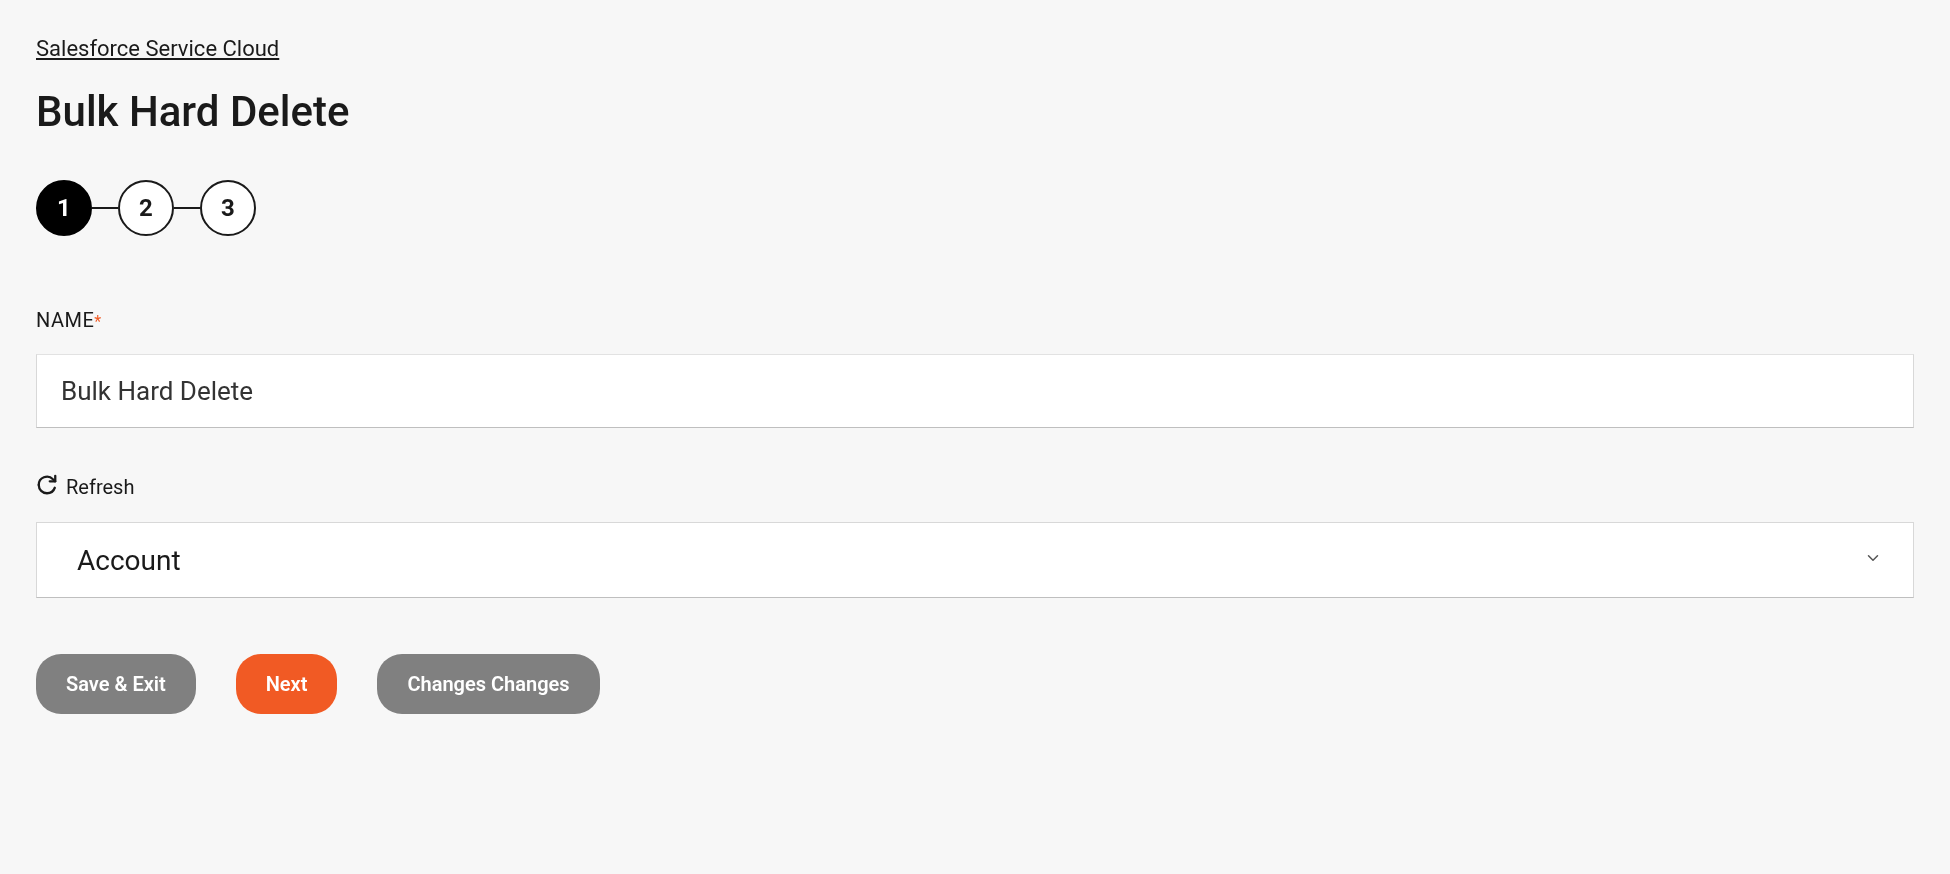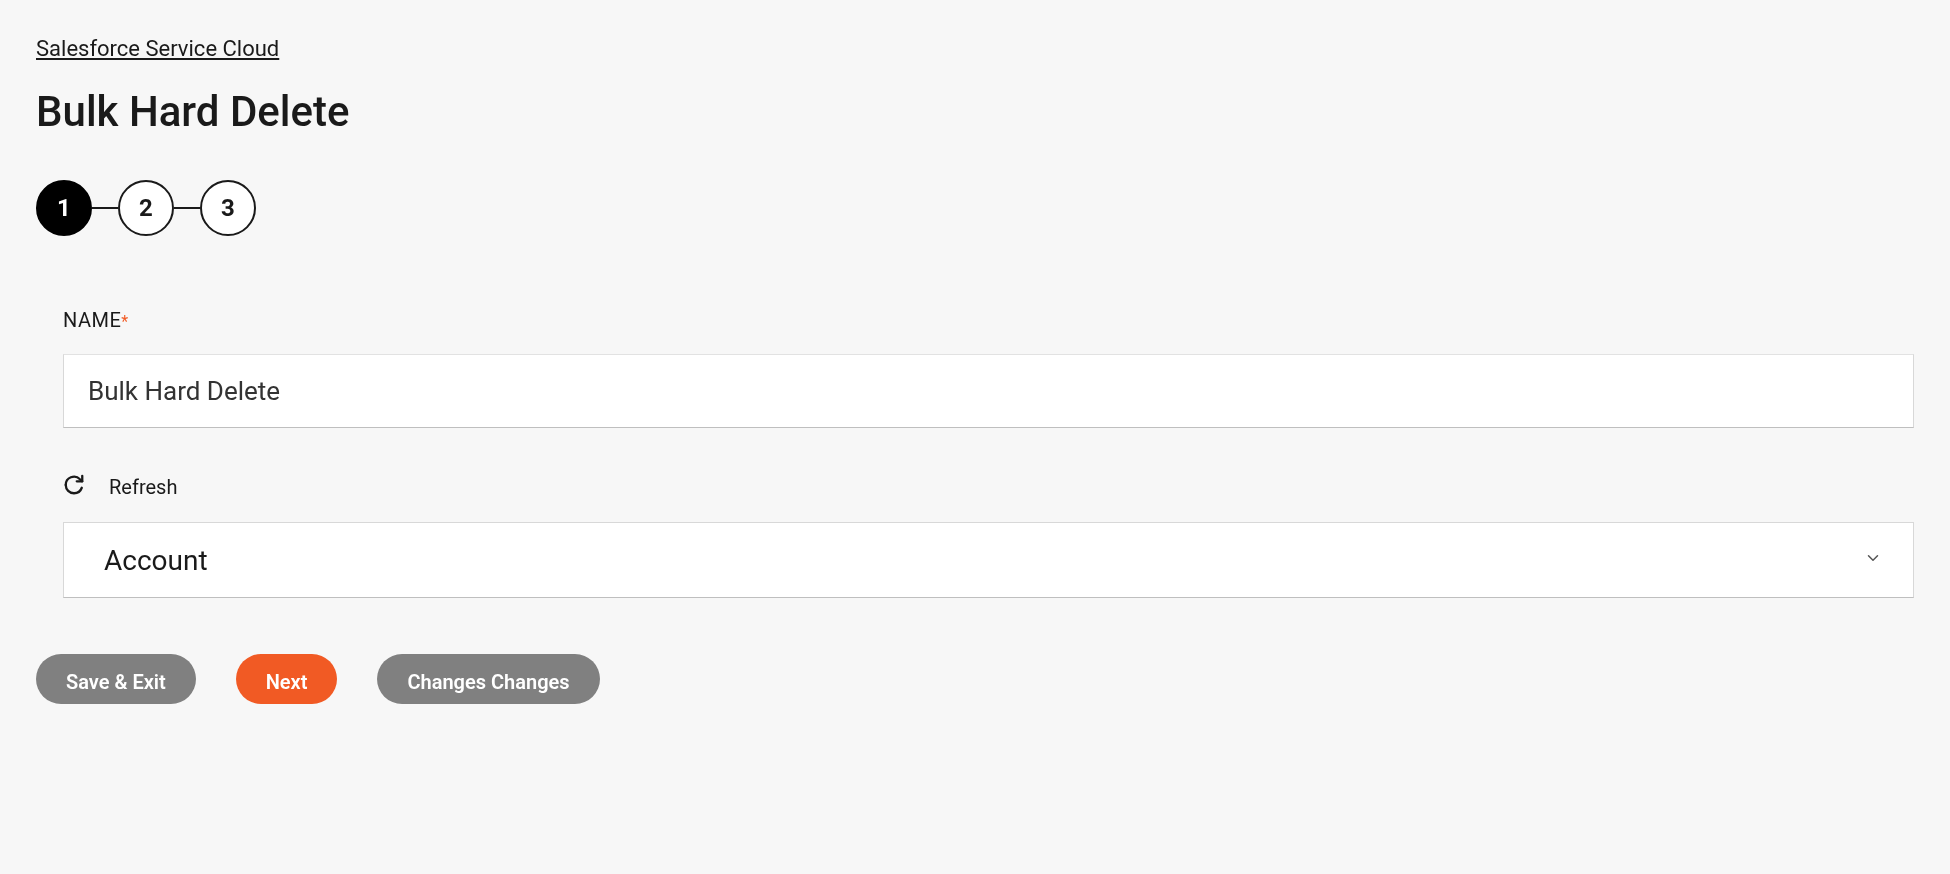--- a/index.html
+++ b/index.html
@@ -46,41 +46,40 @@
     color: #fff;
     border-color: #000;
   }
   .step-connector {
     width: 26px;
     height: 2px;
     background: #1a1a1a;
   }
   .field-group {
     margin-bottom: 46px;
-    margin-left: 27px;
   }
   .field-label-row {
     display: flex;
     justify-content: space-between;
     align-items: center;
     margin-bottom: 22px;
   }
   .field-label {
     font-size: 20px;
     letter-spacing: 0.5px;
     color: #1a1a1a;
     text-transform: uppercase;
   }
   .required-star {
     color: #f15a24;
   }
   .refresh-group {
     display: flex;
     align-items: center;
-    gap: 24px;
+    gap: 8px;
     cursor: pointer;
   }
   .refresh-label {
     font-size: 20px;
     color: #1a1a1a;
   }
   .text-input {
     width: 100%;
     height: 74px;
     background: #fff;
@@ -116,21 +115,21 @@
     top: 50%;
     transform: translateY(-50%);
     pointer-events: none;
   }
   .button-row {
     display: flex;
     gap: 40px;
     margin-top: 56px;
   }
   .btn {
-    height: 50px;
+    height: 60px;
     border: none;
     border-radius: 25px;
     padding: 16px 30px;
     font-size: 20px;
     font-weight: 600;
     color: #fff;
     cursor: pointer;
     font-family: inherit;
   }
   .btn-grey { background: #808080; }

